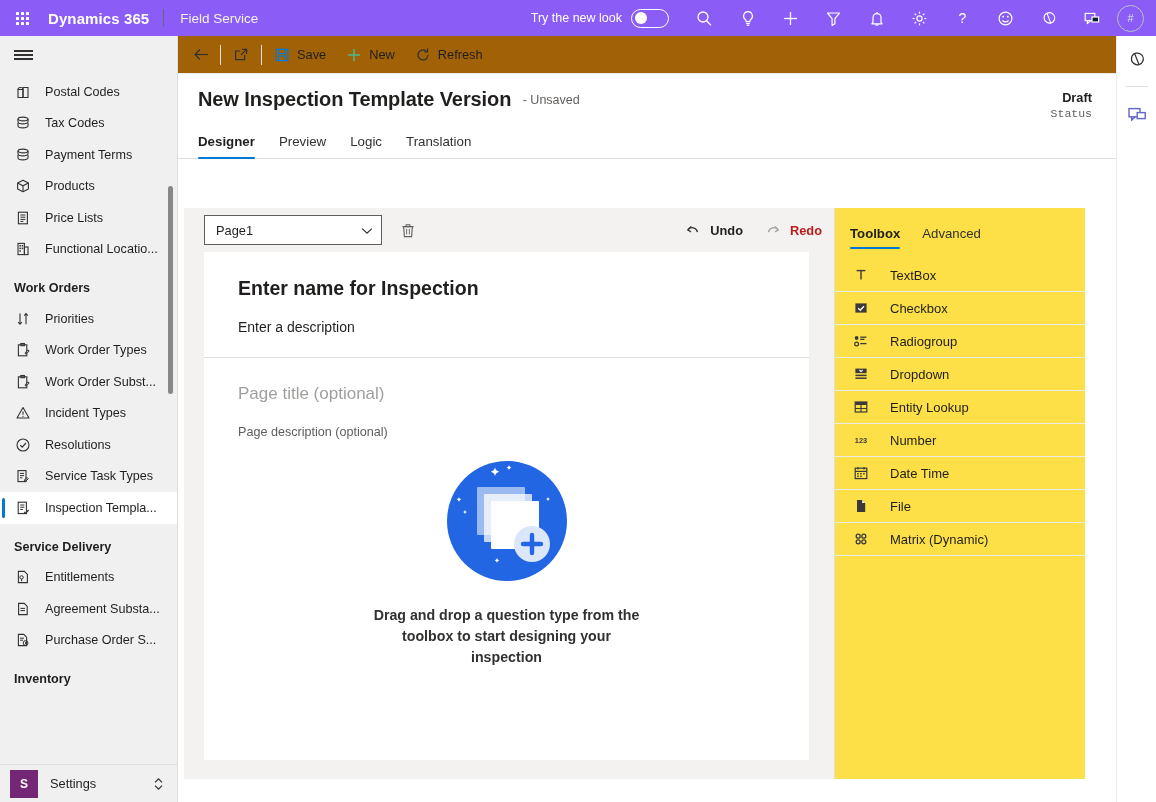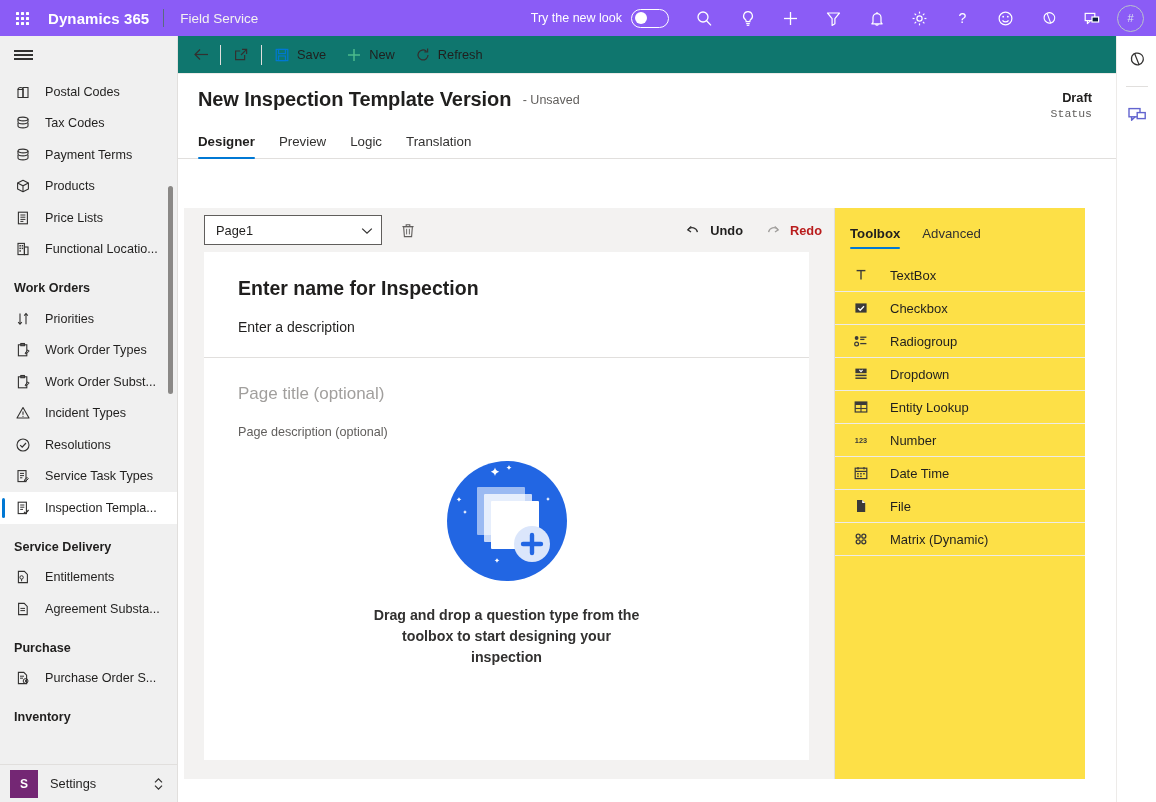--- a/index.html
+++ b/index.html
@@ -93,21 +93,21 @@
   }
   .settings-label { font-size: 12.8px; color: #201f1e; }
   .settings-chev { margin-left: auto; margin-right: 14px; color: #323130; display: flex; flex-direction: column; line-height: 5px; font-size: 9px; }
 
   
   .main {
     position: absolute; left: 178px; top: 36px; width: 938px; height: 766px;
     background: #ffffff;
   }
   .cmdbar {
-    height: 38px; display: flex; align-items: center; background: #0f766e;
+    height: 38px; display: flex; align-items: center; background: #a16207;
     border-bottom: 1px solid #edebe9; padding-left: 6px;
   }
   .cmd-back { width: 34px; height: 38px; display: flex; align-items: center; justify-content: center; cursor: pointer; }
   .cmd-sep { width: 1px; height: 20px; background: #e1dfdd; margin: 0 2px; }
   .cmd-popout { width: 36px; height: 38px; display: flex; align-items: center; justify-content: center; cursor: pointer; }
   .cmd-btn {
     display: flex; align-items: center; gap: 7px; height: 38px; padding: 0 10px;
     font-size: 12.8px; color: #201f1e; cursor: pointer; white-space: nowrap;
   }
 
@@ -497,21 +497,20 @@
               <path d="M3.6 2.4h5.6l3 3v8.2h-8.6z" fill="none" stroke="#323130" stroke-width="1.1"></path>
               <g stroke="#323130" stroke-width="1">
                 <line x1="5.4" y1="7.4" x2="10" y2="7.4"></line>
                 <line x1="5.4" y1="9.6" x2="10" y2="9.6"></line>
               </g>
             </svg>
         </span>
         <span class="lbl">Agreement Substa...</span>
       </div>
 
-      <div class="navgroup">Purchase</div>
 
       <div class="navitem">
         <span class="ico">
           <svg width="16" height="16" viewBox="0 0 16 16">
               <path d="M3.4 2.4h5.4l2.8 2.8v8.4h-8.2z" fill="none" stroke="#323130" stroke-width="1.1"></path>
               <g stroke="#323130" stroke-width="1">
                 <line x1="5" y1="6.2" x2="9" y2="6.2"></line>
                 <line x1="5" y1="8.2" x2="8" y2="8.2"></line>
               </g>
               <circle cx="10.6" cy="11" r="2.4" fill="none" stroke="#323130" stroke-width="1"></circle>

